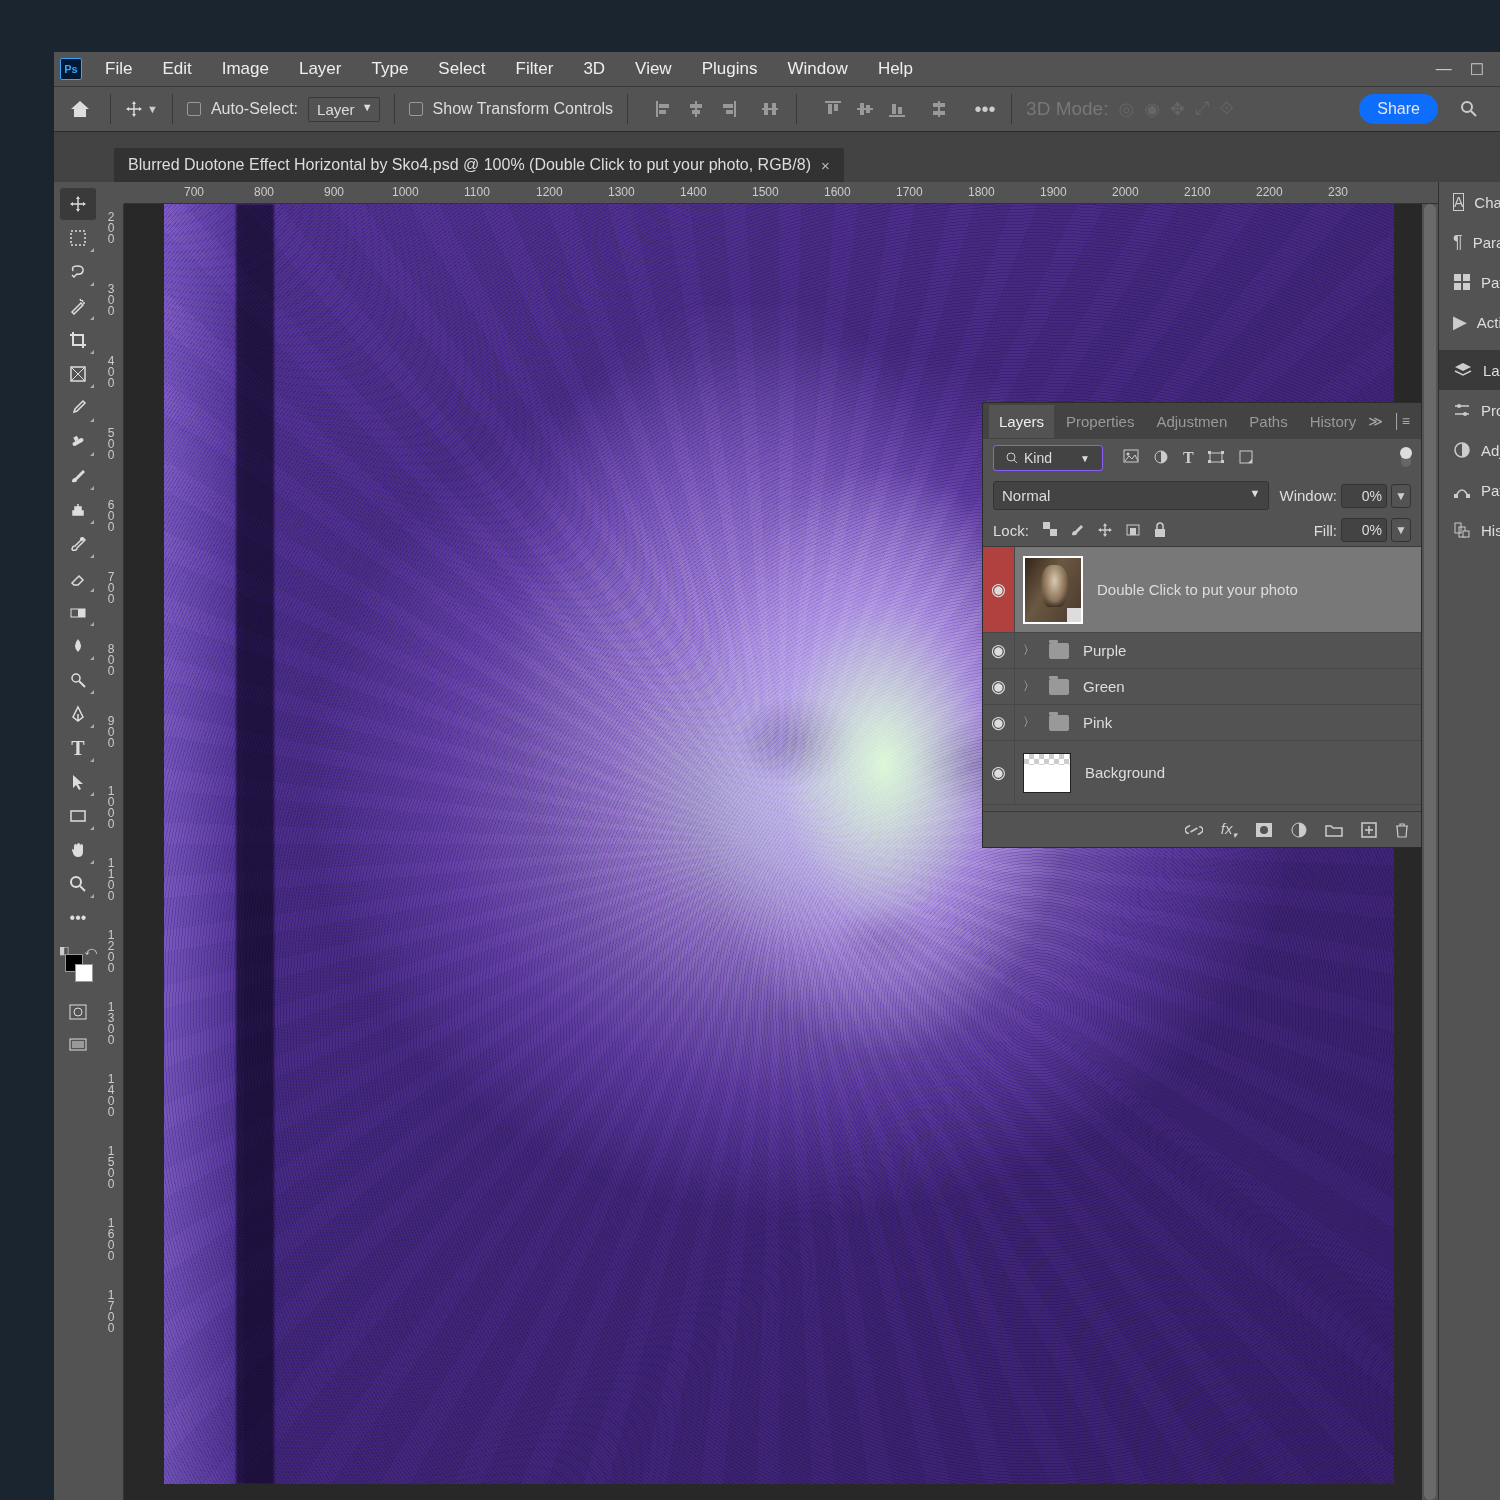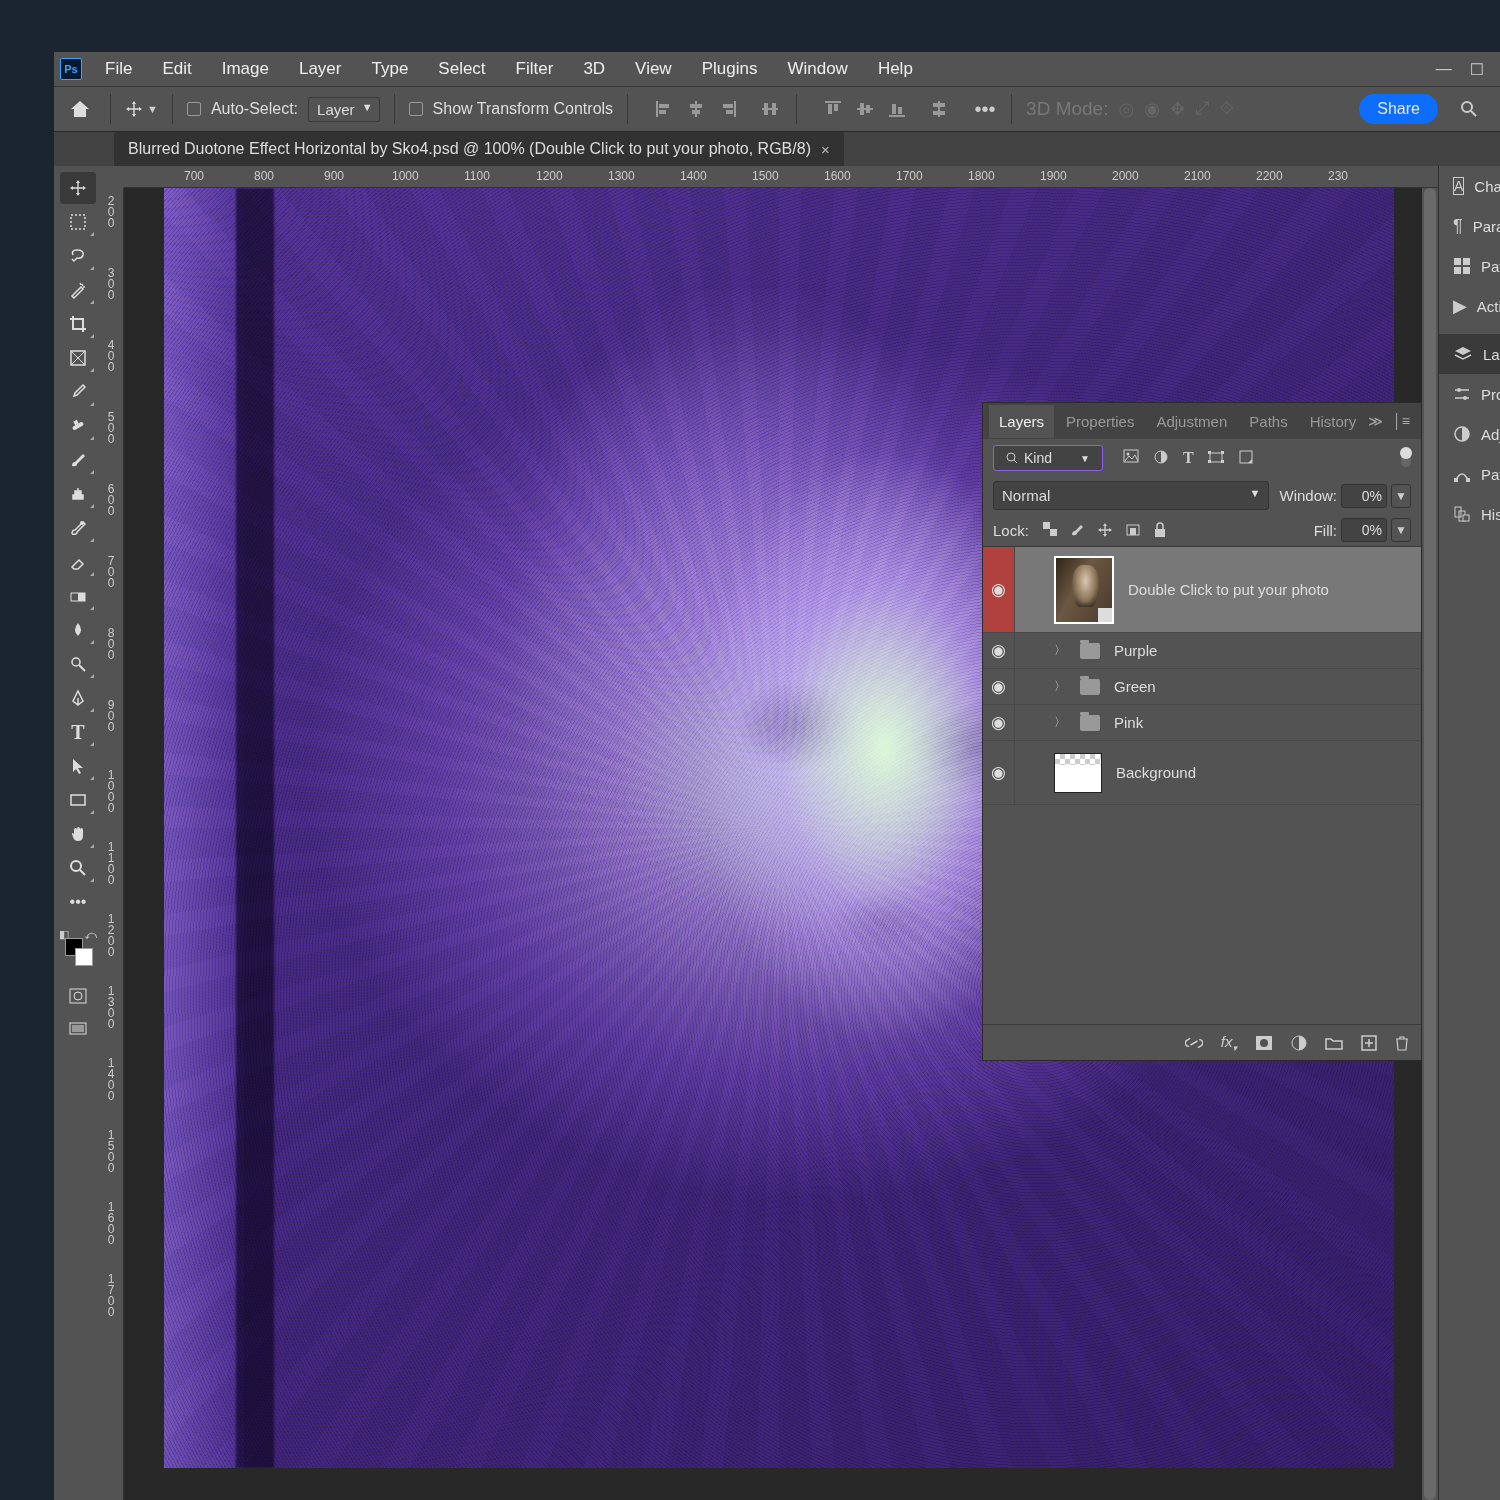--- a/index.html
+++ b/index.html
@@ -25,21 +25,21 @@
 .opt-select { background:#535353; border:1px solid #3a3a3a; color:#ddd; font-size:15px; padding:3px 24px 3px 8px; border-radius:2px; position:relative; }
 .align-group { display:flex; gap:8px; margin-left:10px; }
 .align-btn { width:24px; height:24px; display:flex; align-items:center; justify-content:center; color:#999; }
 .share-btn { background:#0d6efd; color:#e5e5e5; border:none; padding:6px 18px; border-radius:20px; font-size:16px; margin-left:auto; }
 .search-icon-top { color:#ccc; font-size:18px; margin:0 12px; }
 .threed-label { color:#777; font-size:19px; }
 .threed-icons { display:flex; gap:10px; }
 .threed-icons span { color:#666; font-size:18px; }
 
 
-.tab-bar { height: 34px; background: #434343; display:flex; align-items:flex-end; padding-left: 60px; }
+.tab-bar { height: 50px; background: #434343; display:flex; align-items:flex-end; padding-left: 60px; }
 .collapse-panels { position:absolute; left:54px; top:134px; width:20px; height:20px; color:#aaa; font-size:12px; display:flex; align-items:center; justify-content:center; }
 .doc-tab { background:#323232; color:#ddd; font-size:16px; padding:8px 14px; display:flex; align-items:center; gap:10px; border-top-left-radius:3px; border-top-right-radius:3px; }
 .doc-tab .close-x { color:#bbb; font-size:15px; cursor:pointer; }
 
 
 .main-area { flex:1; display:flex; position:relative; background:#323232; }
 
 
 .toolbox { width: 48px; background:#535353; display:flex; flex-direction:column; align-items:center; padding-top:6px; gap:2px; }
 .tool { width:36px; height:32px; display:flex; align-items:center; justify-content:center; color:#ddd; font-size:18px; cursor:pointer; position:relative; }
@@ -61,21 +61,21 @@
 .ruler-corner { position:absolute; top:0; left:0; width:22px; height:22px; background:#535353; }
 .canvas { position:absolute; top:22px; left:62px; width:1230px; height:1280px; background: radial-gradient(ellipse 45% 38% at 52% 45%, rgba(210,255,200,0.85) 0%, rgba(180,150,240,0.6) 35%, rgba(80,50,140,0.75) 65%, #1a0d35 90%), linear-gradient(135deg, #3d2968, #2a1b4a, #1f1338); background-blend-mode:screen; overflow:hidden; }
 .noise { position:absolute; inset:0; background-image: repeating-radial-gradient(circle at 13% 27%, rgba(140,110,200,0.32) 0, rgba(140,110,200,0.32) 1px, transparent 1px, transparent 3px), repeating-radial-gradient(circle at 71% 63%, rgba(60,40,110,0.38) 0, rgba(60,40,110,0.38) 1px, transparent 1px, transparent 3px), repeating-conic-gradient(from 0deg at 50% 50%, rgba(255,255,255,0.07) 0deg 2deg, transparent 2deg 5deg); mix-blend-mode:overlay; opacity:0.9; }
 .face { position:absolute; left:18%; top:8%; width:70%; height:85%; background: radial-gradient(ellipse 32% 40% at 58% 42%, rgba(225,255,215,0.92) 0%, rgba(195,175,245,0.55) 38%, transparent 68%), radial-gradient(ellipse 10% 6% at 48% 40%, rgba(20,10,40,0.55) 0%, transparent 70%), radial-gradient(ellipse 10% 6% at 68% 42%, rgba(20,10,40,0.55) 0%, transparent 70%), radial-gradient(ellipse 8% 4% at 58% 58%, rgba(30,15,50,0.35) 0%, transparent 75%), radial-gradient(ellipse 48% 58% at 42% 32%, rgba(175,150,230,0.62) 0%, transparent 58%); filter: blur(2.5px); }
 .dark-band { position:absolute; left:72px; top:0; width:38px; height:100%; background:rgba(18,8,38,0.72); filter:blur(1.2px); }
 .left-wash { position:absolute; left:0; top:0; width:80px; height:100%; background:linear-gradient(90deg, rgba(150,120,220,0.55), rgba(90,60,160,0.35)); }
 .canvas-scroll-v { position:absolute; right:0; top:22px; bottom:0; width:16px; background:#535353; }
 .canvas-scroll-v .thumb { position:absolute; left:2px; top:0; width:12px; height:100%; background:#6a6a6a; border-radius:6px; }
 
 
-.layers-panel { position:absolute; left:928px; top:350px; width:440px; height:659px; background:#535353; border:1px solid #2b2b2b; display:flex; flex-direction:column; }
+.layers-panel { position:absolute; left:928px; top:350px; width:440px; height:446px; background:#535353; border:1px solid #2b2b2b; display:flex; flex-direction:column; }
 .panel-tabs { display:flex; height:36px; background:#434343; align-items:center; padding:0 6px; gap:2px; }
 .panel-tab { color:#999; font-size:15px; padding:8px 10px; cursor:pointer; }
 .panel-tab.active { color:#eee; background:#535353; }
 .panel-tab-controls { margin-left:auto; display:flex; gap:10px; color:#aaa; font-size:14px; align-items:center; padding-right:6px; }
 .layer-filter { display:flex; align-items:center; gap:8px; padding:6px 10px; }
 .filter-select { background:#434343; border:1px solid #8b5cf6; color:#ddd; padding:4px 12px; font-size:14px; border-radius:3px; flex:0 0 110px; display:flex; align-items:center; gap:6px; }
 .filter-icons { display:flex; gap:14px; margin-left:12px; }
 .filter-icons span { color:#ccc; font-size:16px; }
 .filter-toggle { width:10px; height:18px; background:#666; border-radius:5px; margin-left:auto; position:relative; }
 .filter-toggle::after{content:''; position:absolute; top:-2px; left:-1px; width:12px; height:12px; background:#ddd; border-radius:50%;}
@@ -88,21 +88,21 @@
 .lock-icons { display:flex; gap:12px; margin-left:4px; }
 .lock-icons span { color:#ccc; font-size:16px; }
 .fill-group { margin-left:auto; display:flex; align-items:center; gap:4px; }
 
 .layer-list { flex:1; overflow:auto; }
 .layer-item { display:flex; align-items:center; height:36px; border-bottom:1px solid #484848; color:#ddd; font-size:15px; }
 .layer-item.selected { background:#787878; height:86px; }
 .vis-col { width:32px; display:flex; align-items:center; justify-content:center; border-right:1px solid #484848; height:100%; }
 .vis-col.red { background:#b0413e; }
 .eye { font-size:17px; color:#ddd; }
-.layer-content { display:flex; align-items:center; gap:14px; padding-left:15px; flex:1; height:100%;margin-left:24px; }
+.layer-content { display:flex; align-items:center; gap:14px; padding-left:8px; flex:1; height:100%; }
 .expand-arrow { color:#ccc; font-size:12px; }
 .folder-icon { width:20px; height:16px; background:#999; border-radius:2px; position:relative; }
 .folder-icon::before {content:''; position:absolute; top:-3px; left:0; width:9px; height:3px; background:#999; border-radius:1px;}
 .layer-thumb { width:48px; height:40px; background:#808080; border:1px solid #222; display:flex; align-items:center; justify-content:center; position:relative; }
 .layer-thumb.bg-trans { background: repeating-conic-gradient(#ccc 0 25%, #fff 0 50%) 0 0/10px 10px; width:48px; height:40px; }
 .smart-thumb { width:60px; height:68px; border:2px solid #fff; background:linear-gradient(120deg,#332418 0%, #6b5842 40%, #4a3a2e 100%); position:relative; }
 .smart-thumb::after { content:''; position:absolute; bottom:0; right:0; width:14px; height:14px; background:#ddd; }
 .smart-thumb .mini-face { position:absolute; left:28%; top:12%; width:48%; height:65%; background:radial-gradient(ellipse at 50% 38%, #d9c9b0 0%, #8a7258 55%, transparent 75%), radial-gradient(ellipse at 50% 85%, #1a1612 0%, transparent 60%); border-radius:40% 40% 30% 30%; }
 
 .layer-bottom-bar { height:36px; border-top:1px solid #3a3a3a; display:flex; align-items:center; justify-content:flex-end; gap:18px; padding:0 12px; }

